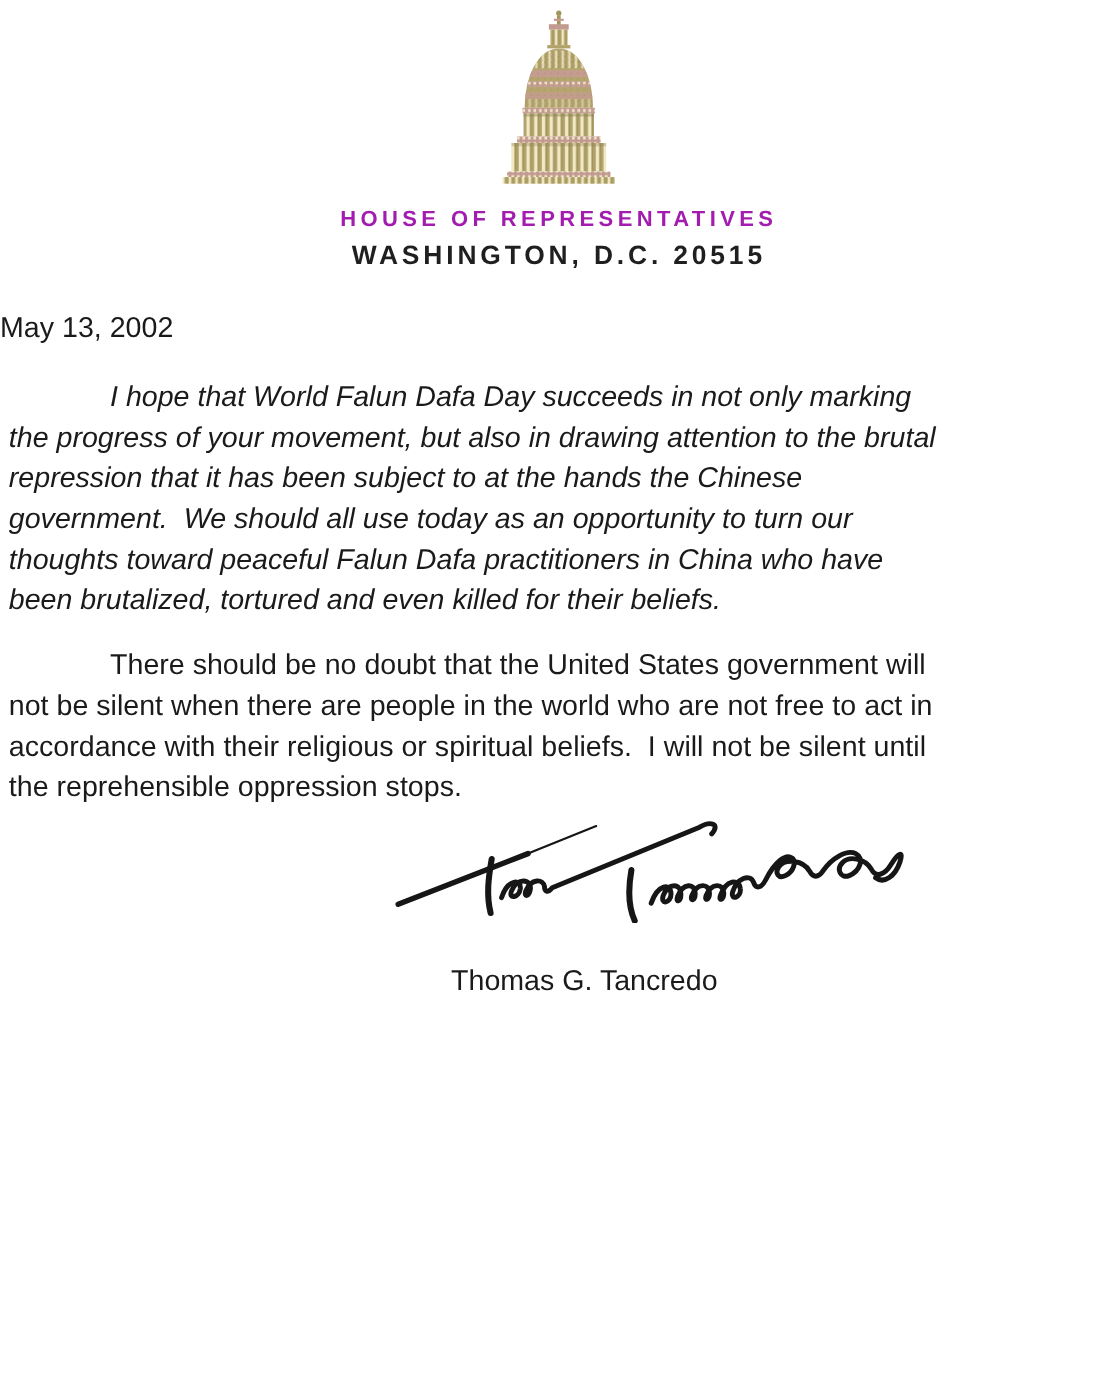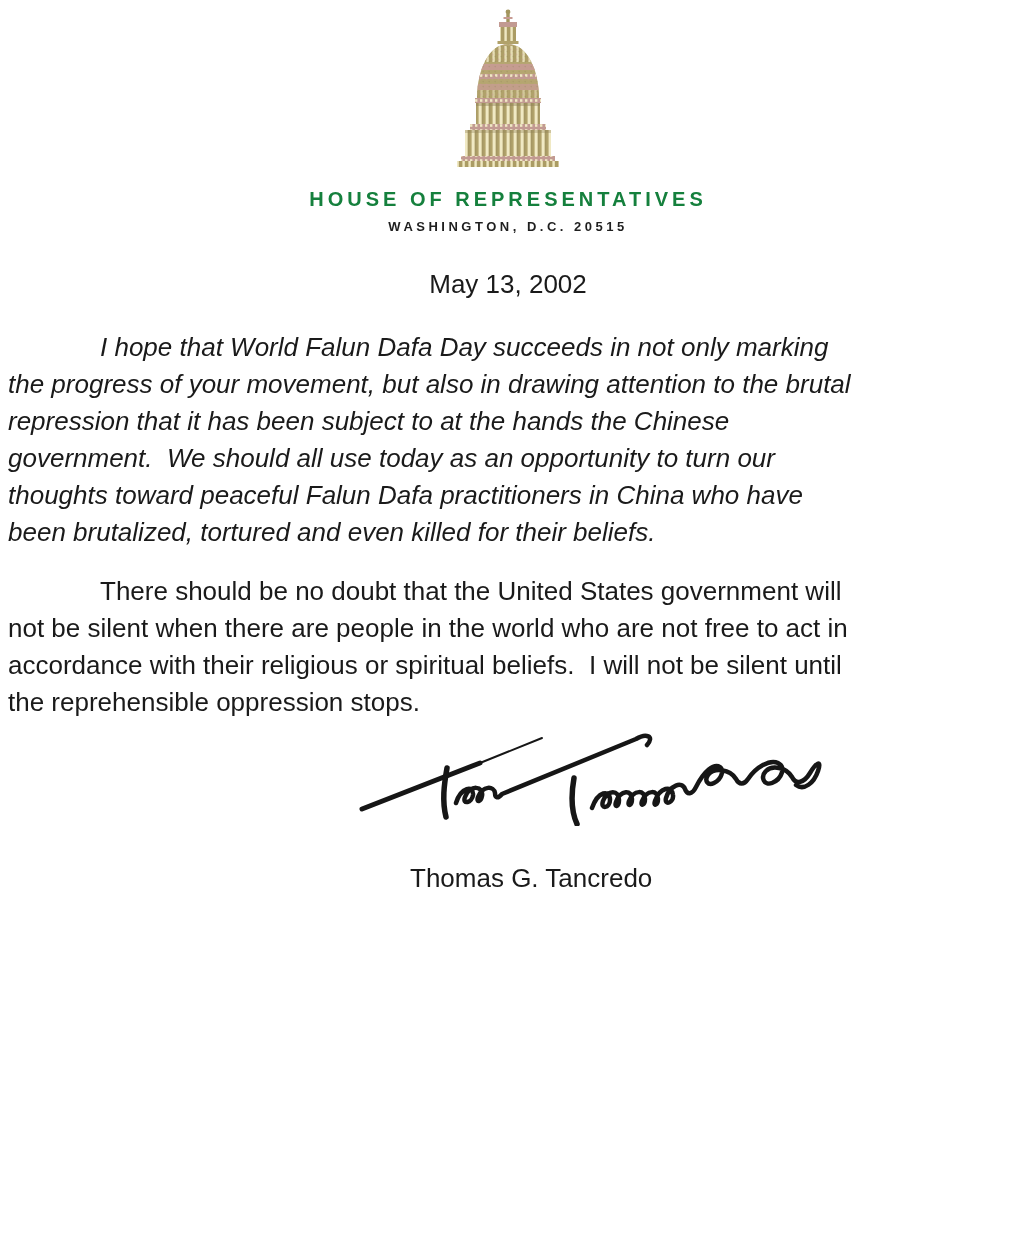--- a/index.html
+++ b/index.html
@@ -3,23 +3,23 @@
 <meta charset="utf-8">
 <style>
   html,body{margin:0;padding:0;background:#e8e8e8;}
   .page{
     width:1016px;height:1253px;position:relative;margin:0 auto;
     background:#ffffff;color:#1a1a1a;overflow:hidden;
     font-family:"Liberation Sans","DejaVu Sans",sans-serif;
   }
   .letterhead{text-align:center;padding-top:8px;}
   .dome{display:block;margin:0 auto;}
-  .lh-line1{font-weight:bold;font-size:20px;letter-spacing:4px;margin-top:20px;color:#15803d;}
-  .lh-line2{font-weight:bold;font-size:13px;letter-spacing:3.5px;margin-top:8px;color:#1f1f1f;text-align:center;}
-  .date{text-align:center;font-size:26px;margin-top:32px;line-height:37px;}
+  .lh-line1{font-weight:bold;font-size:20px;letter-spacing:4px;margin-top:20px;color:#a21caf;}
+  .lh-line2{font-weight:bold;font-size:24px;letter-spacing:3.5px;margin-top:8px;color:#1f1f1f;text-align:center;}
+  .date{font-size:26px;margin-top:32px;line-height:37px;}
   .body-text{font-size:26px;line-height:37px;}
   .salutation{margin:71px 10px 0 8px;}
   .para{white-space:pre-line;text-indent:92px;margin:0;padding:0 10px 0 8px;}
   .p1{margin-top:32px;}
   .p2{margin-top:26px;font-style:italic;}
   .p3{margin-top:22px;}
   .closing{margin:24px 0 0 396px;font-size:26px;line-height:37px;}
   .sig{display:block;margin:2px 0 0 352px;}
   .signer{margin-left:410px;font-size:26px;line-height:33px;margin-top:36px;}
   .signer div{margin:0;}

